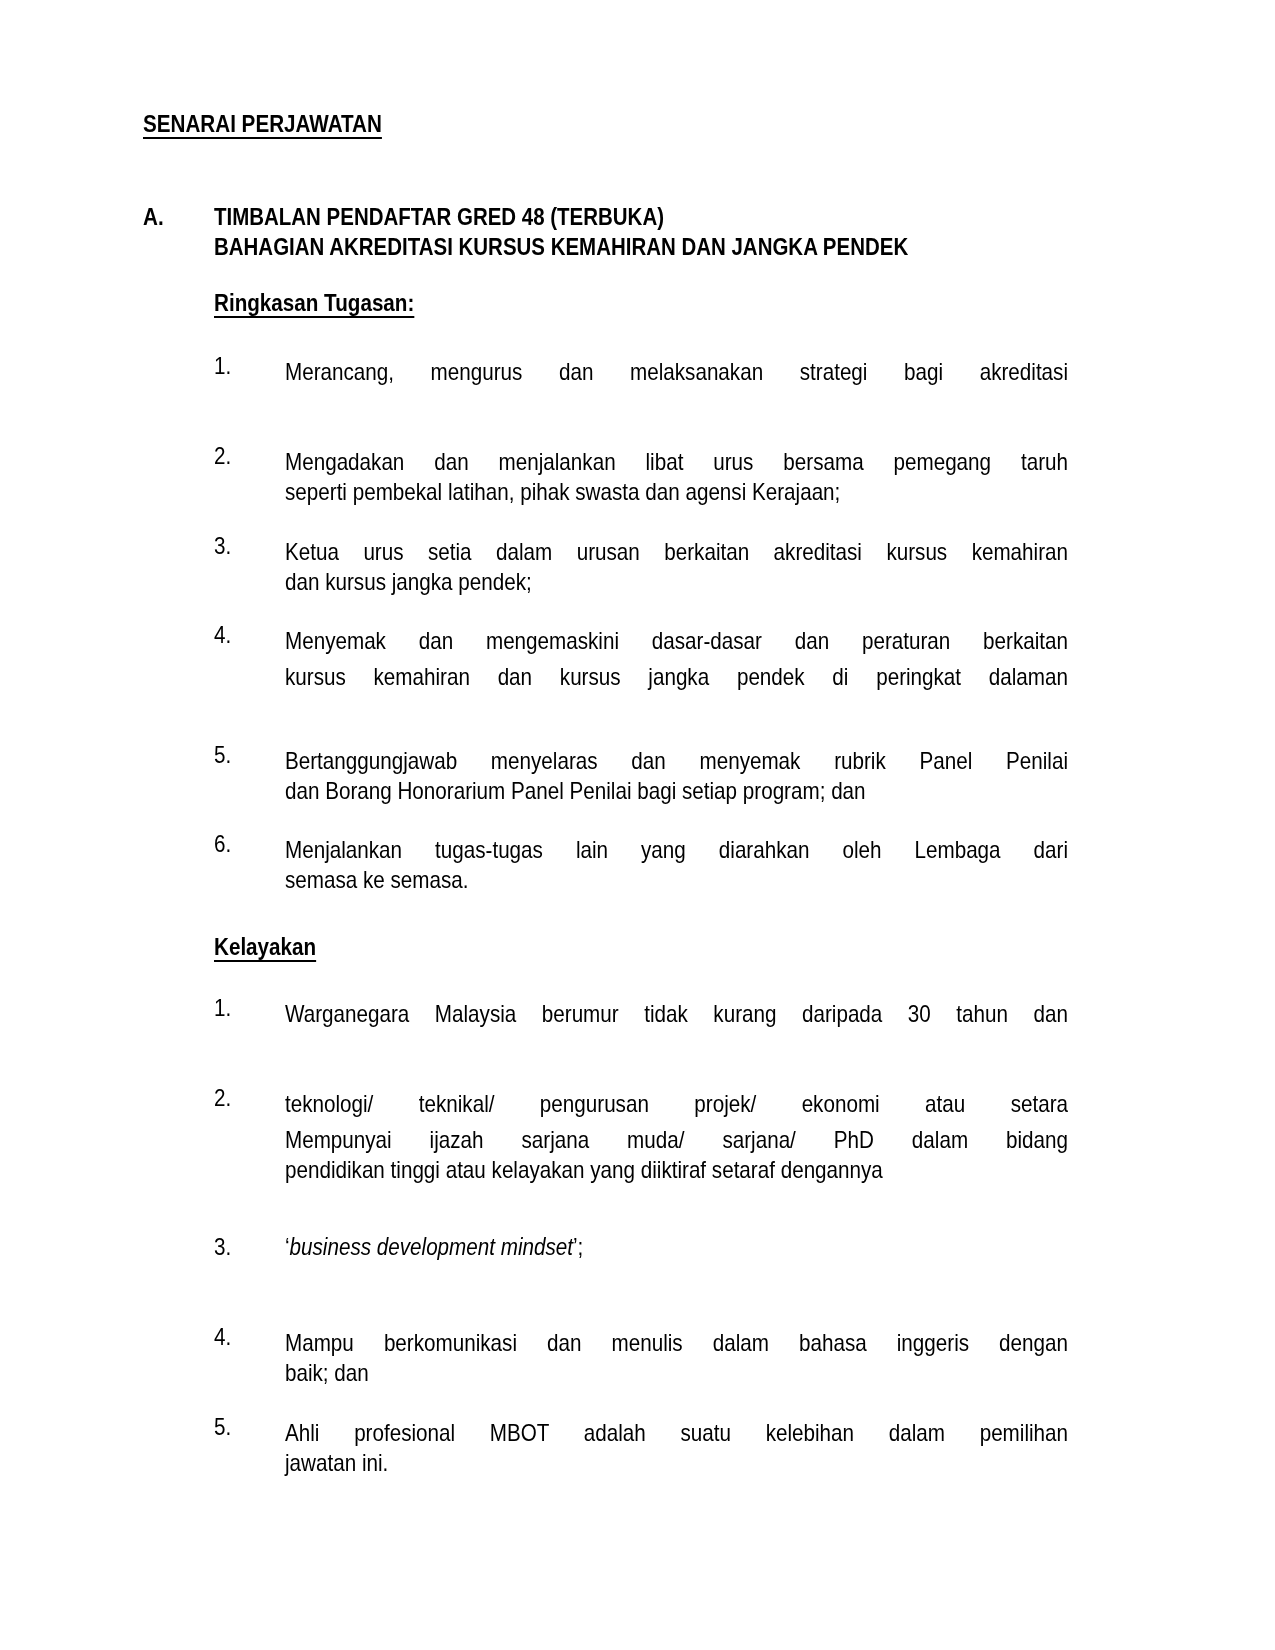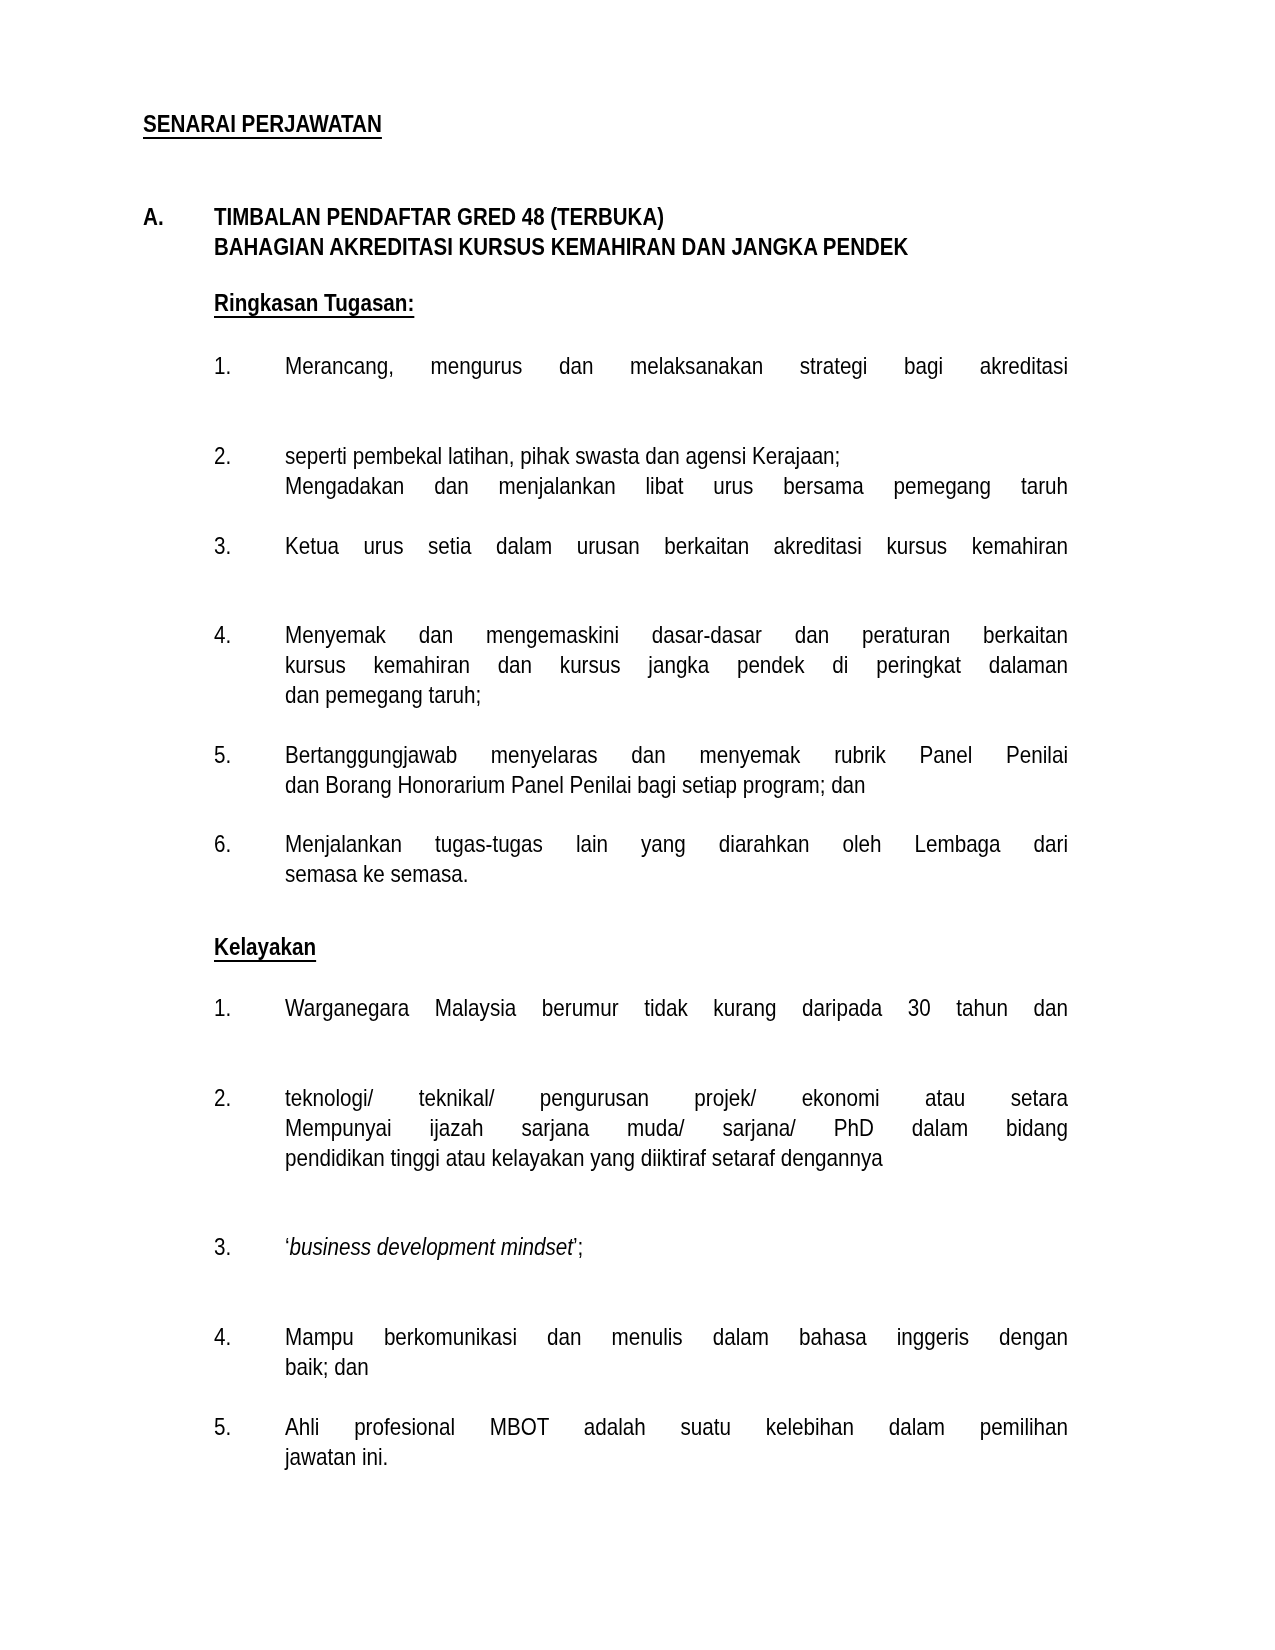--- a/index.html
+++ b/index.html
@@ -106,20 +106,21 @@
       height: 30px;
       white-space: nowrap;
       font-family: "Liberation Sans", sans-serif;
       transform-origin: left top;
     }
     .justify {
       text-align: justify;
       text-align-last: justify;
       white-space: normal;
       overflow: hidden;
+      margin-top: 6px;
     }
     .inner {
       display: inline-block;
       transform-origin: left top;
       white-space: nowrap;
     }
     em { font-style: italic; }
   </style>
 </head>
 <body>
@@ -143,38 +144,38 @@
     <div class="item" style="top:0px;">
       <span class="num">1.</span>
       <div class="text">
         <div class="line justify"><span class="inner j" style="word-spacing: 35.9004px; transform: scaleX(0.86);">Merancang, mengurus dan melaksanakan strategi bagi akreditasi</span></div>
       </div>
     </div>
 
     <div class="item" style="top:90px;">
       <span class="num">2.</span>
       <div class="text">
+        <div class="line justify"><span class="inner j" style="word-spacing: 28.0932px; transform: scaleX(0.86);">Mengadakan dan menjalankan libat urus bersama pemegang taruh</span></div>
         <div class="line"><span class="inner c" style="transform: scaleX(0.86);">seperti pembekal latihan, pihak swasta dan agensi Kerajaan;</span></div>
-        <div class="line justify"><span class="inner j" style="word-spacing: 28.0932px; transform: scaleX(0.86);">Mengadakan dan menjalankan libat urus bersama pemegang taruh</span></div>
       </div>
     </div>
 
     <div class="item" style="top:180px;">
       <span class="num">3.</span>
       <div class="text">
         <div class="line justify"><span class="inner j" style="word-spacing: 21.7593px; transform: scaleX(0.86);">Ketua urus setia dalam urusan berkaitan akreditasi kursus kemahiran</span></div>
+        <div class="line"><span class="inner c" style="transform: scaleX(0.86);">dan kursus jangka pendek;</span></div>
       </div>
     </div>
 
     <div class="item" style="top:269px;">
       <span class="num">4.</span>
       <div class="text">
         <div class="line justify"><span class="inner j" style="word-spacing: 31.4551px; transform: scaleX(0.86);">Menyemak dan mengemaskini dasar-dasar dan peraturan berkaitan</span></div>
         <div class="line justify"><span class="inner j" style="word-spacing: 25.5894px; transform: scaleX(0.86);">kursus kemahiran dan kursus jangka pendek di peringkat dalaman</span></div>
-        <div class="line"><span class="inner c" style="transform: scaleX(0.86);">dan pemegang taruh;</span></div>
       </div>
     </div>
 
     <div class="item" style="top:389px;">
       <span class="num">5.</span>
       <div class="text">
         <div class="line justify"><span class="inner j" style="word-spacing: 32.5645px; transform: scaleX(0.86);">Bertanggungjawab menyelaras dan menyemak rubrik Panel Penilai</span></div>
         <div class="line"><span class="inner c" style="transform: scaleX(0.86);">dan Borang Honorarium Panel Penilai bagi setiap program; dan</span></div>
       </div>
     </div>

